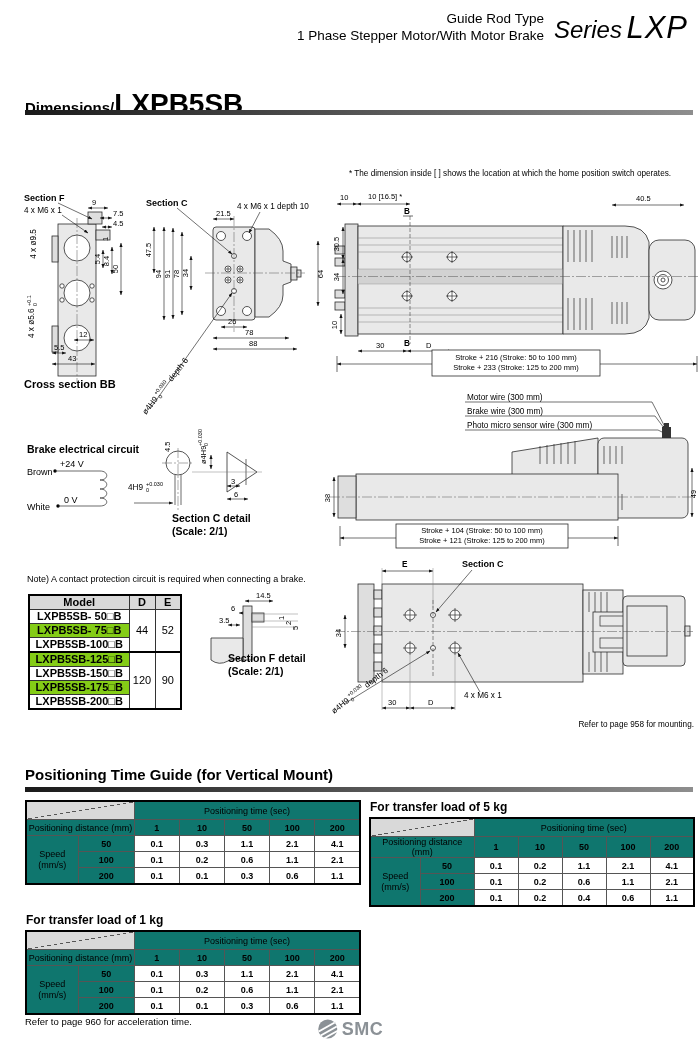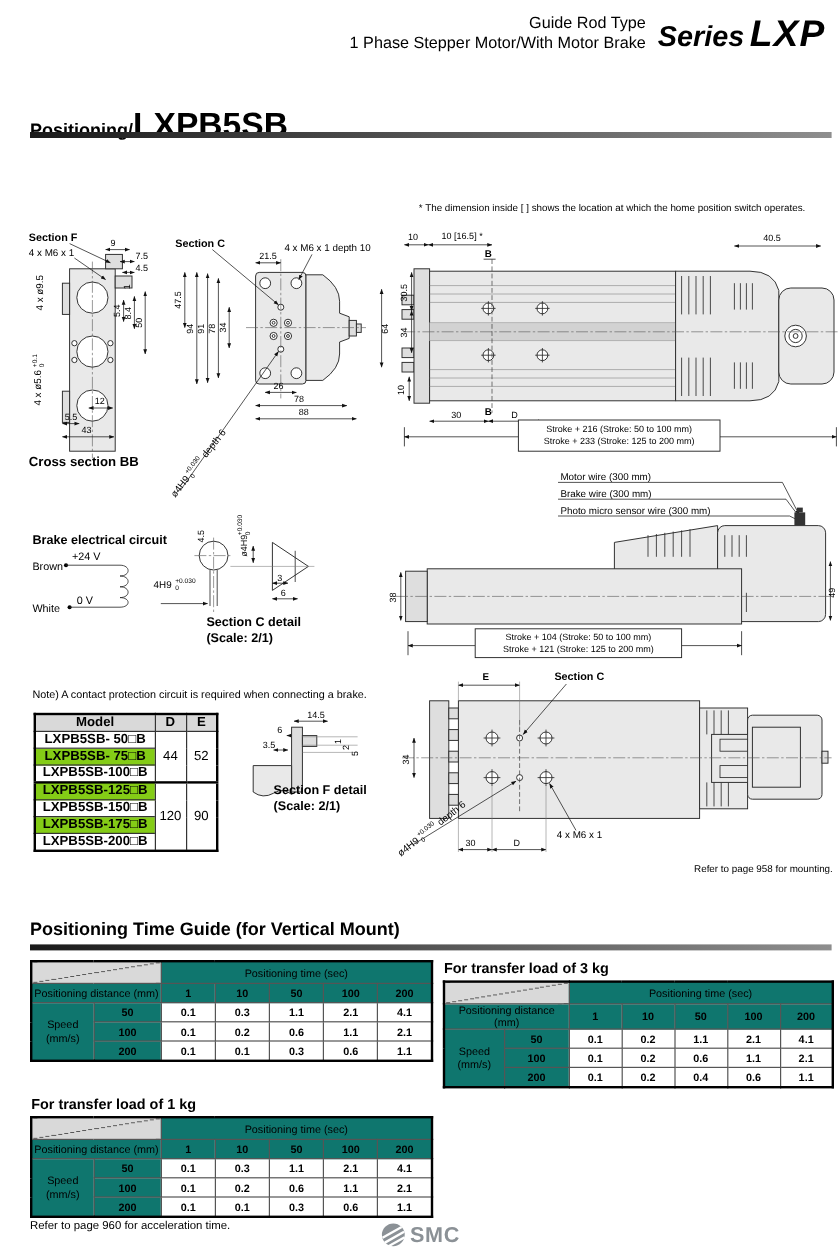--- a/index.html
+++ b/index.html
@@ -1,19 +1,19 @@
 <!DOCTYPE html>
 <html><head>
 <meta charset="utf-8">
 <style>
   html,body{margin:0;padding:0;background:#f2f2f2}
   .page{position:relative;width:700px;height:1050px;background:#fff;font-family:"Liberation Sans",sans-serif;color:#000;overflow:hidden;margin:0 auto}
   .hdr{position:absolute;top:10px;right:12px;display:flex;align-items:center;gap:10px}
   .hdr-lines{text-align:right;font-weight:normal;font-size:13.5px;line-height:1.25}
-  .hdr-series{font-weight:bold;font-style:italic;white-space:nowrap}
+  .hdr-series{font-weight:normal;font-style:italic;white-space:nowrap}
   .hdr-series .sw{font-size:24px}
   .hdr-series .sm{font-size:31px;letter-spacing:1px}
   .sec-title{position:absolute;left:25px;font-weight:bold;white-space:nowrap}
   .sec-title .p1{font-size:15px}
   .sec-title .p2{font-size:28px}
   .sec-bar{position:absolute;left:25px;width:668px;height:5px;background:linear-gradient(90deg,#1a1a1a 0%,#4f4f4f 45%,#8e8e8e 100%)}
   table{border-collapse:collapse}
   
   .mtable{position:absolute;left:28px;top:594px;border:2px solid #000;font-size:11px;text-align:center}
   .mtable td{border:1px solid #333;height:13px;padding:0 3px;line-height:13px}
@@ -52,21 +52,21 @@
 <div class="page">
 
   <div class="hdr">
     <div class="hdr-lines">
       <div>Guide Rod Type</div>
       <div>1 Phase Stepper Motor/With Motor Brake</div>
     </div>
     <div class="hdr-series"><span class="sw">Series</span> <span class="sm">LXP</span></div>
   </div>
 
-  <div class="sec-title" style="top:88px"><span class="p1">Positioning/</span><span class="p2">LXPB5SB</span></div>
+  <div class="sec-title" style="top:88px"><span class="p1">Dimensions/</span><span class="p2">LXPB5SB</span></div>
   <div class="sec-bar" style="top:110px"></div>
 
   <svg width="700" height="600" viewBox="0 160 700 600" style="position:absolute;left:0;top:160px">
     <defs>
       <marker id="ar" viewBox="0 0 8 8" refX="7.5" refY="4" markerWidth="7" markerHeight="7" orient="auto-start-reverse">
         <path d="M0,1 L8,4 L0,7 z" fill="#111"></path>
       </marker>
     </defs>
 
     <text class="t8" x="349" y="176">* The dimension inside [ ] shows the location at which the home position switch operates.</text>
@@ -524,21 +524,21 @@
             <td class="num">0.1</td>
             <td class="num">0.3</td>
             <td class="num">0.6</td>
             <td class="num">1.1</td>
           </tr>
     </tbody>
       </table>
   </div>
 
   <div class="pblock" style="left:369px;top:800px;width:326px">
-    <div class="load-title">For transfer load of 3 kg</div>
+    <div class="load-title">For transfer load of 5 kg</div>
     <table class="ptable" style="width:326px">
       <colgroup>
           <col style="width:50px">
           <col style="width:54px">
           <col style="width:44px">
           <col style="width:44px">
           <col style="width:44px">
           <col style="width:44px">
           <col style="width:44px">
         </colgroup>

